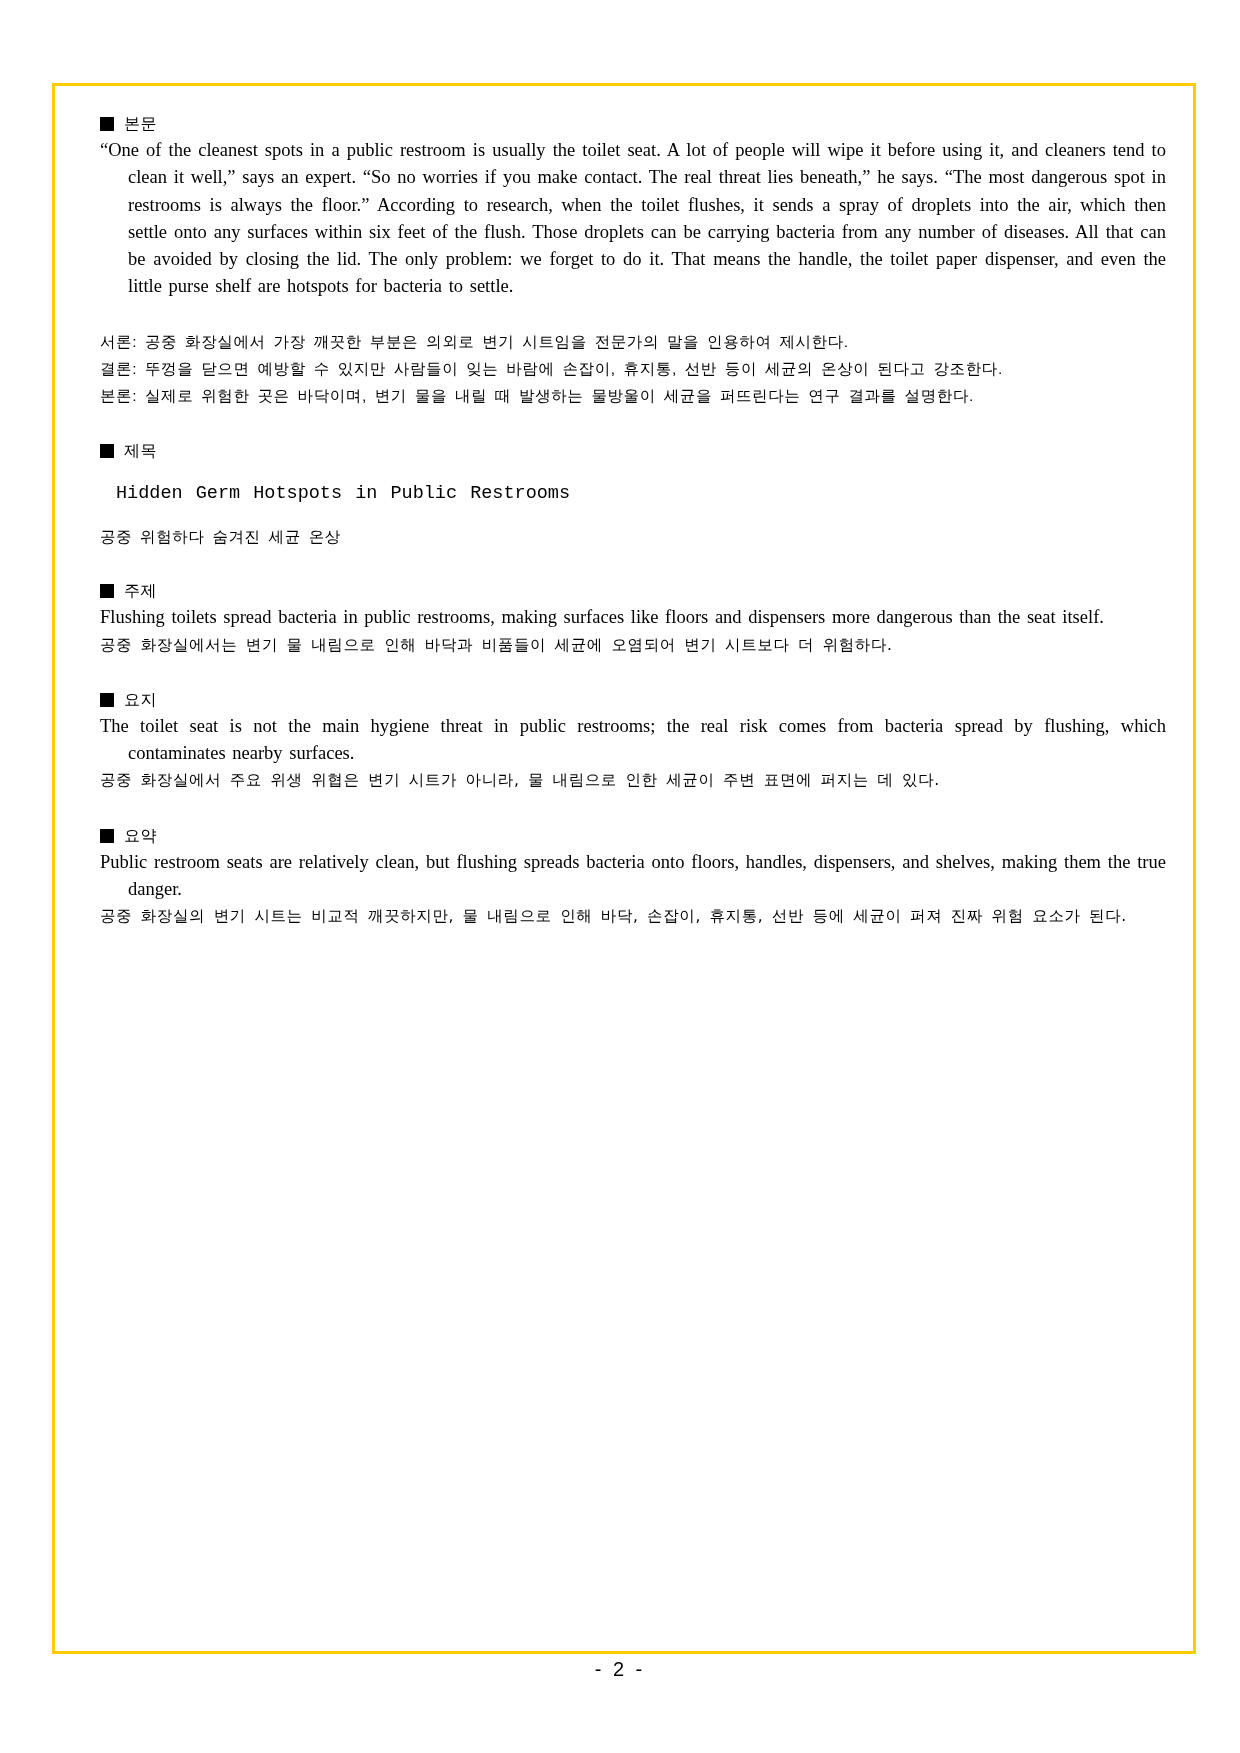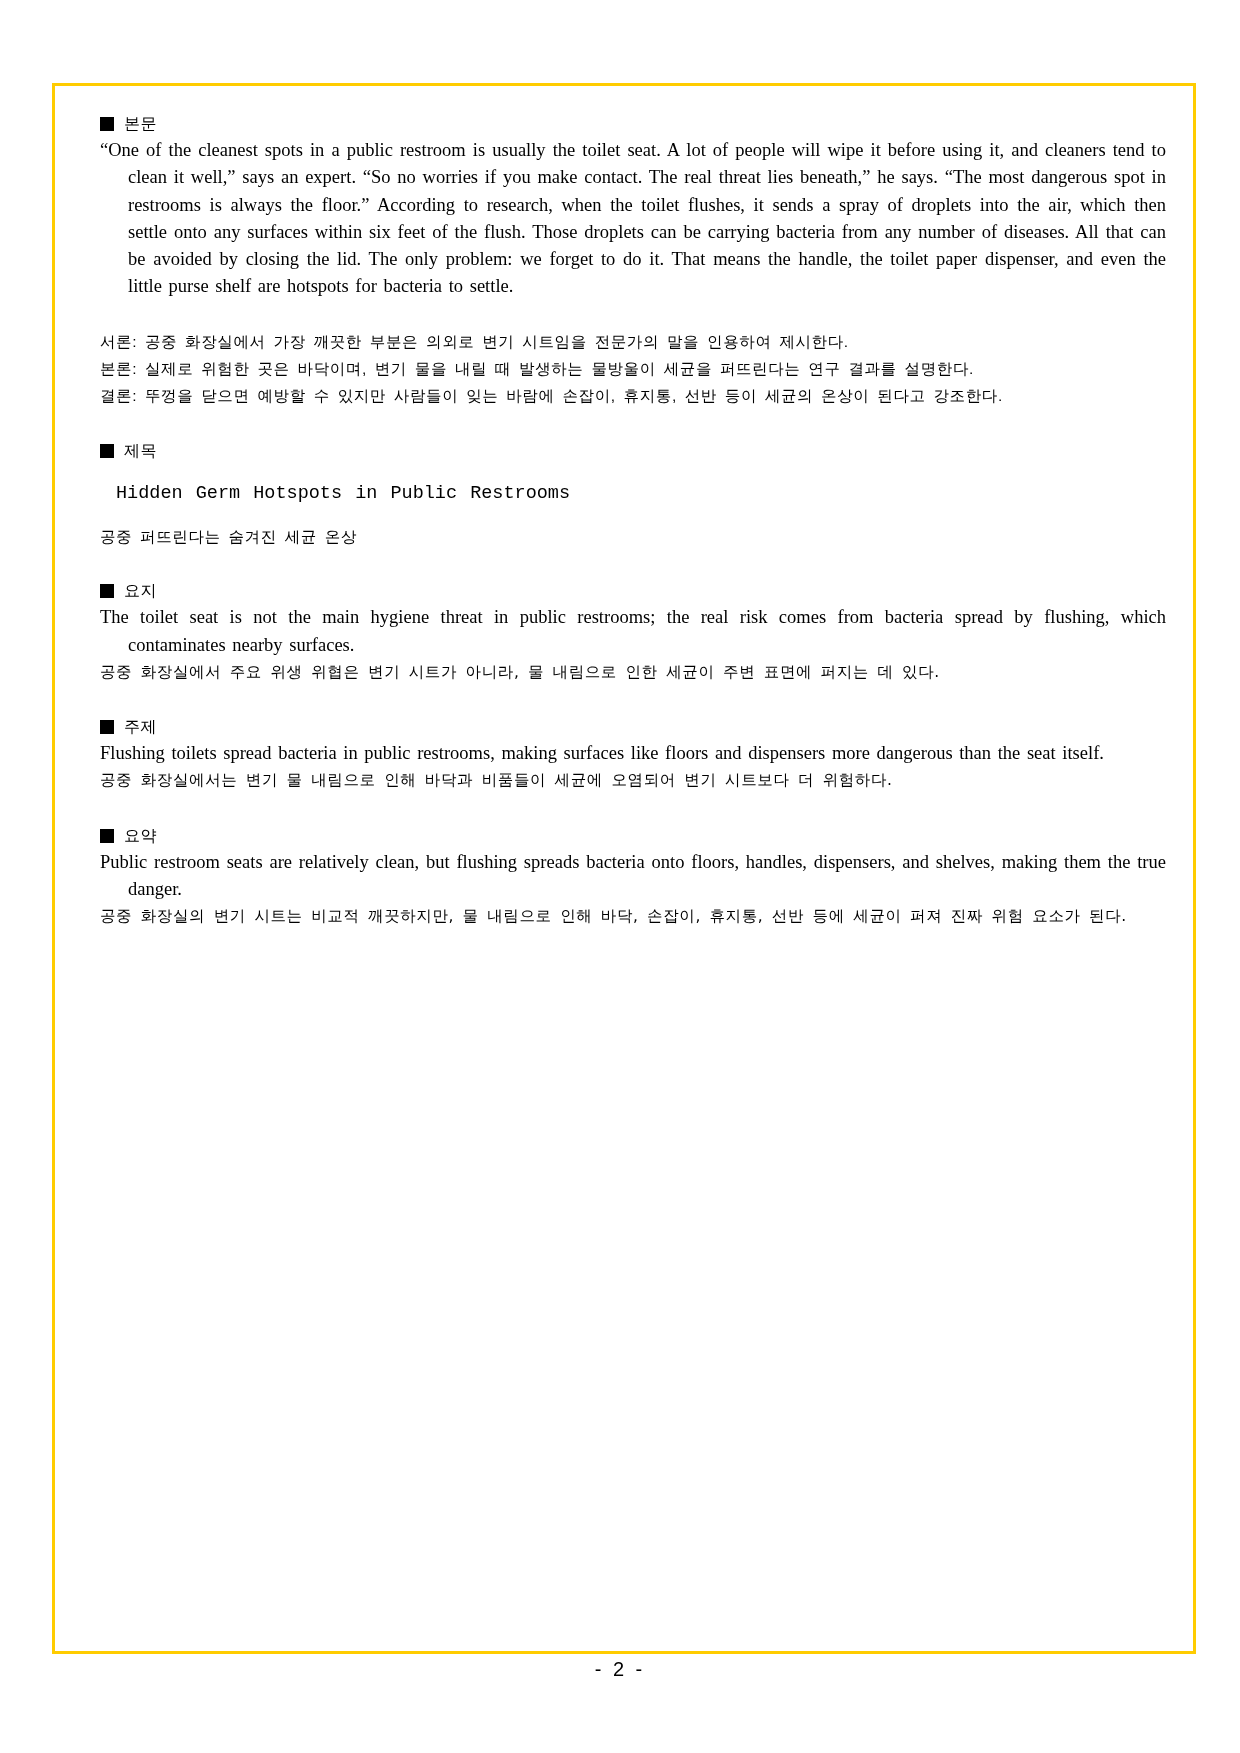--- a/index.html
+++ b/index.html
@@ -108,49 +108,49 @@
   <div class="section">
     <div class="heading">
       <span class="square"></span>
       <span>본문</span>
     </div>
     <p class="para-en">“One of the cleanest spots in a public restroom is usually the toilet seat. A lot of people will wipe it before using it, and cleaners tend to clean it well,” says an expert. “So no worries if you make contact. The real threat lies beneath,” he says. “The most dangerous spot in restrooms is always the floor.” According to research, when the toilet flushes, it sends a spray of droplets into the air, which then settle onto any surfaces within six feet of the flush. Those droplets can be carrying bacteria from any number of diseases. All that can be avoided by closing the lid. The only problem: we forget to do it. That means the handle, the toilet paper dispenser, and even the little purse shelf are hotspots for bacteria to settle.</p>
   </div>
 
   <div class="section">
     <p class="line-ko">서론: 공중 화장실에서 가장 깨끗한 부분은 의외로 변기 시트임을 전문가의 말을 인용하여 제시한다.</p>
+    <p class="line-ko">결론: 뚜껑을 닫으면 예방할 수 있지만 사람들이 잊는 바람에 손잡이, 휴지통, 선반 등이 세균의 온상이 된다고 강조한다.</p>
     <p class="line-ko">본론: 실제로 위험한 곳은 바닥이며, 변기 물을 내릴 때 발생하는 물방울이 세균을 퍼뜨린다는 연구 결과를 설명한다.</p>
-    <p class="line-ko">결론: 뚜껑을 닫으면 예방할 수 있지만 사람들이 잊는 바람에 손잡이, 휴지통, 선반 등이 세균의 온상이 된다고 강조한다.</p>
   </div>
 
   <div class="section">
     <div class="heading">
       <span class="square"></span>
       <span>제목</span>
     </div>
     <p class="title-en">Hidden Germ Hotspots in Public Restrooms</p>
-    <p class="line-ko">공중 퍼뜨린다는 숨겨진 세균 온상</p>
+    <p class="line-ko">공중 위험하다 숨겨진 세균 온상</p>
+  </div>
+
+  <div class="section">
+    <div class="heading">
+      <span class="square"></span>
+      <span>주제</span>
+    </div>
+    <p class="para-en">Flushing toilets spread bacteria in public restrooms, making surfaces like floors and dispensers more dangerous than the seat itself.</p>
+    <p class="para-ko">공중 화장실에서는 변기 물 내림으로 인해 바닥과 비품들이 세균에 오염되어 변기 시트보다 더 위험하다.</p>
   </div>
 
   <div class="section">
     <div class="heading">
       <span class="square"></span>
       <span>요지</span>
     </div>
     <p class="para-en">The toilet seat is not the main hygiene threat in public restrooms; the real risk comes from bacteria spread by flushing, which contaminates nearby surfaces.</p>
     <p class="para-ko">공중 화장실에서 주요 위생 위협은 변기 시트가 아니라, 물 내림으로 인한 세균이 주변 표면에 퍼지는 데 있다.</p>
-  </div>
-
-  <div class="section">
-    <div class="heading">
-      <span class="square"></span>
-      <span>주제</span>
-    </div>
-    <p class="para-en">Flushing toilets spread bacteria in public restrooms, making surfaces like floors and dispensers more dangerous than the seat itself.</p>
-    <p class="para-ko">공중 화장실에서는 변기 물 내림으로 인해 바닥과 비품들이 세균에 오염되어 변기 시트보다 더 위험하다.</p>
   </div>
 
   <div class="section">
     <div class="heading">
       <span class="square"></span>
       <span>요약</span>
     </div>
     <p class="para-en">Public restroom seats are relatively clean, but flushing spreads bacteria onto floors, handles, dispensers, and shelves, making them the true danger.</p>
     <p class="para-ko">공중 화장실의 변기 시트는 비교적 깨끗하지만, 물 내림으로 인해 바닥, 손잡이, 휴지통, 선반 등에 세균이 퍼져 진짜 위험 요소가 된다.</p>
   </div>

